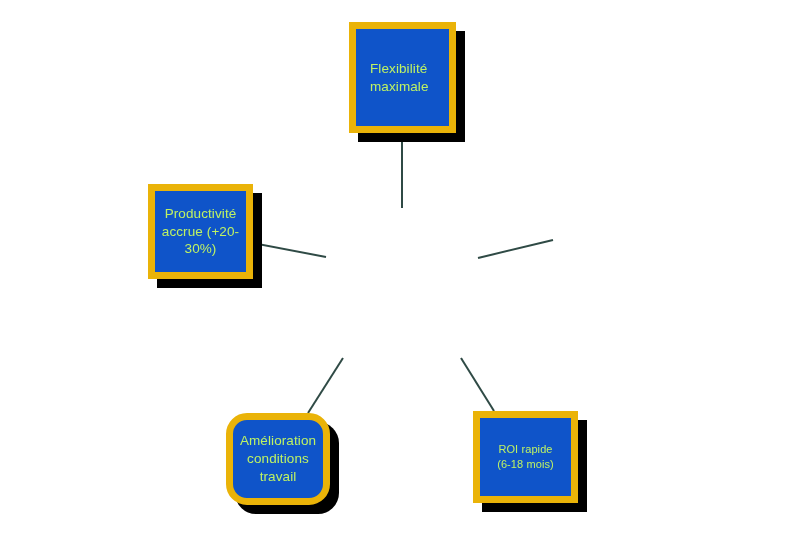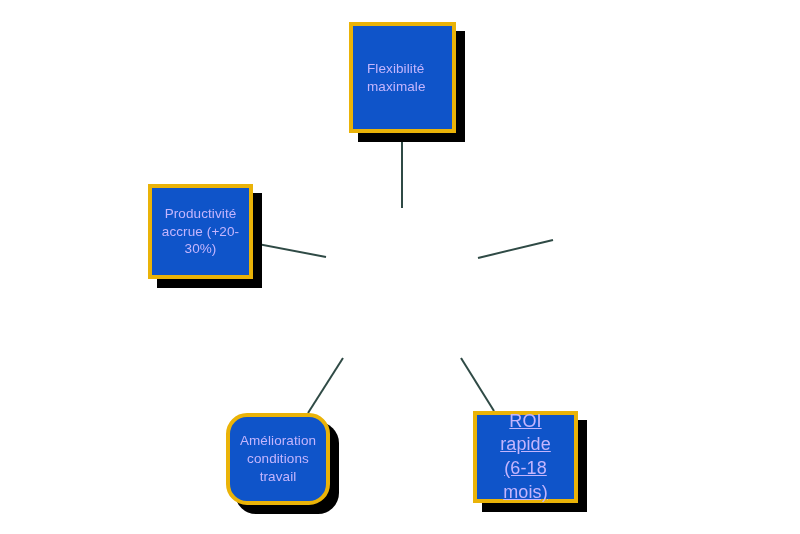--- a/index.html
+++ b/index.html
@@ -25,22 +25,22 @@
     left: 0;
     top: 0;
     width: 800px;
     height: 534px;
     pointer-events: none;
   }
   .node {
     position: absolute;
     box-sizing: border-box;
     background: #0f54c9;
-    border: 4px solid #eab308;
-    color: #c4b5fd;
+    border: 7px solid #eab308;
+    color: #bef264;
     display: flex;
     align-items: center;
     justify-content: flex-end;
     text-align: center;
     line-height: 1.32;
     letter-spacing: 0.1px;
     z-index: 3;
     
     box-shadow: 9px 9px 0 0 #000000;
   }
@@ -96,22 +96,21 @@
     height: 92px;
     font-size: 13.5px;
     border-radius: 21px;
   }
   
   #node-roi {
     left: 473px;
     top: 411px;
     width: 105px;
     height: 92px;
-    font-size: 18px;
-    text-decoration: underline;
+    font-size: 11px;
   }
 </style>
 </head>
 <body>
 
 <div id="diagram-canvas">
 
   <svg id="connector-layer" viewBox="0 0 800 534" width="800" height="534" xmlns="http://www.w3.org/2000/svg">
     <line x1="402" y1="208" x2="402" y2="133" stroke="#2f4a45" stroke-width="2"></line>
     <line x1="326" y1="257" x2="253" y2="243" stroke="#2f4a45" stroke-width="2"></line>

